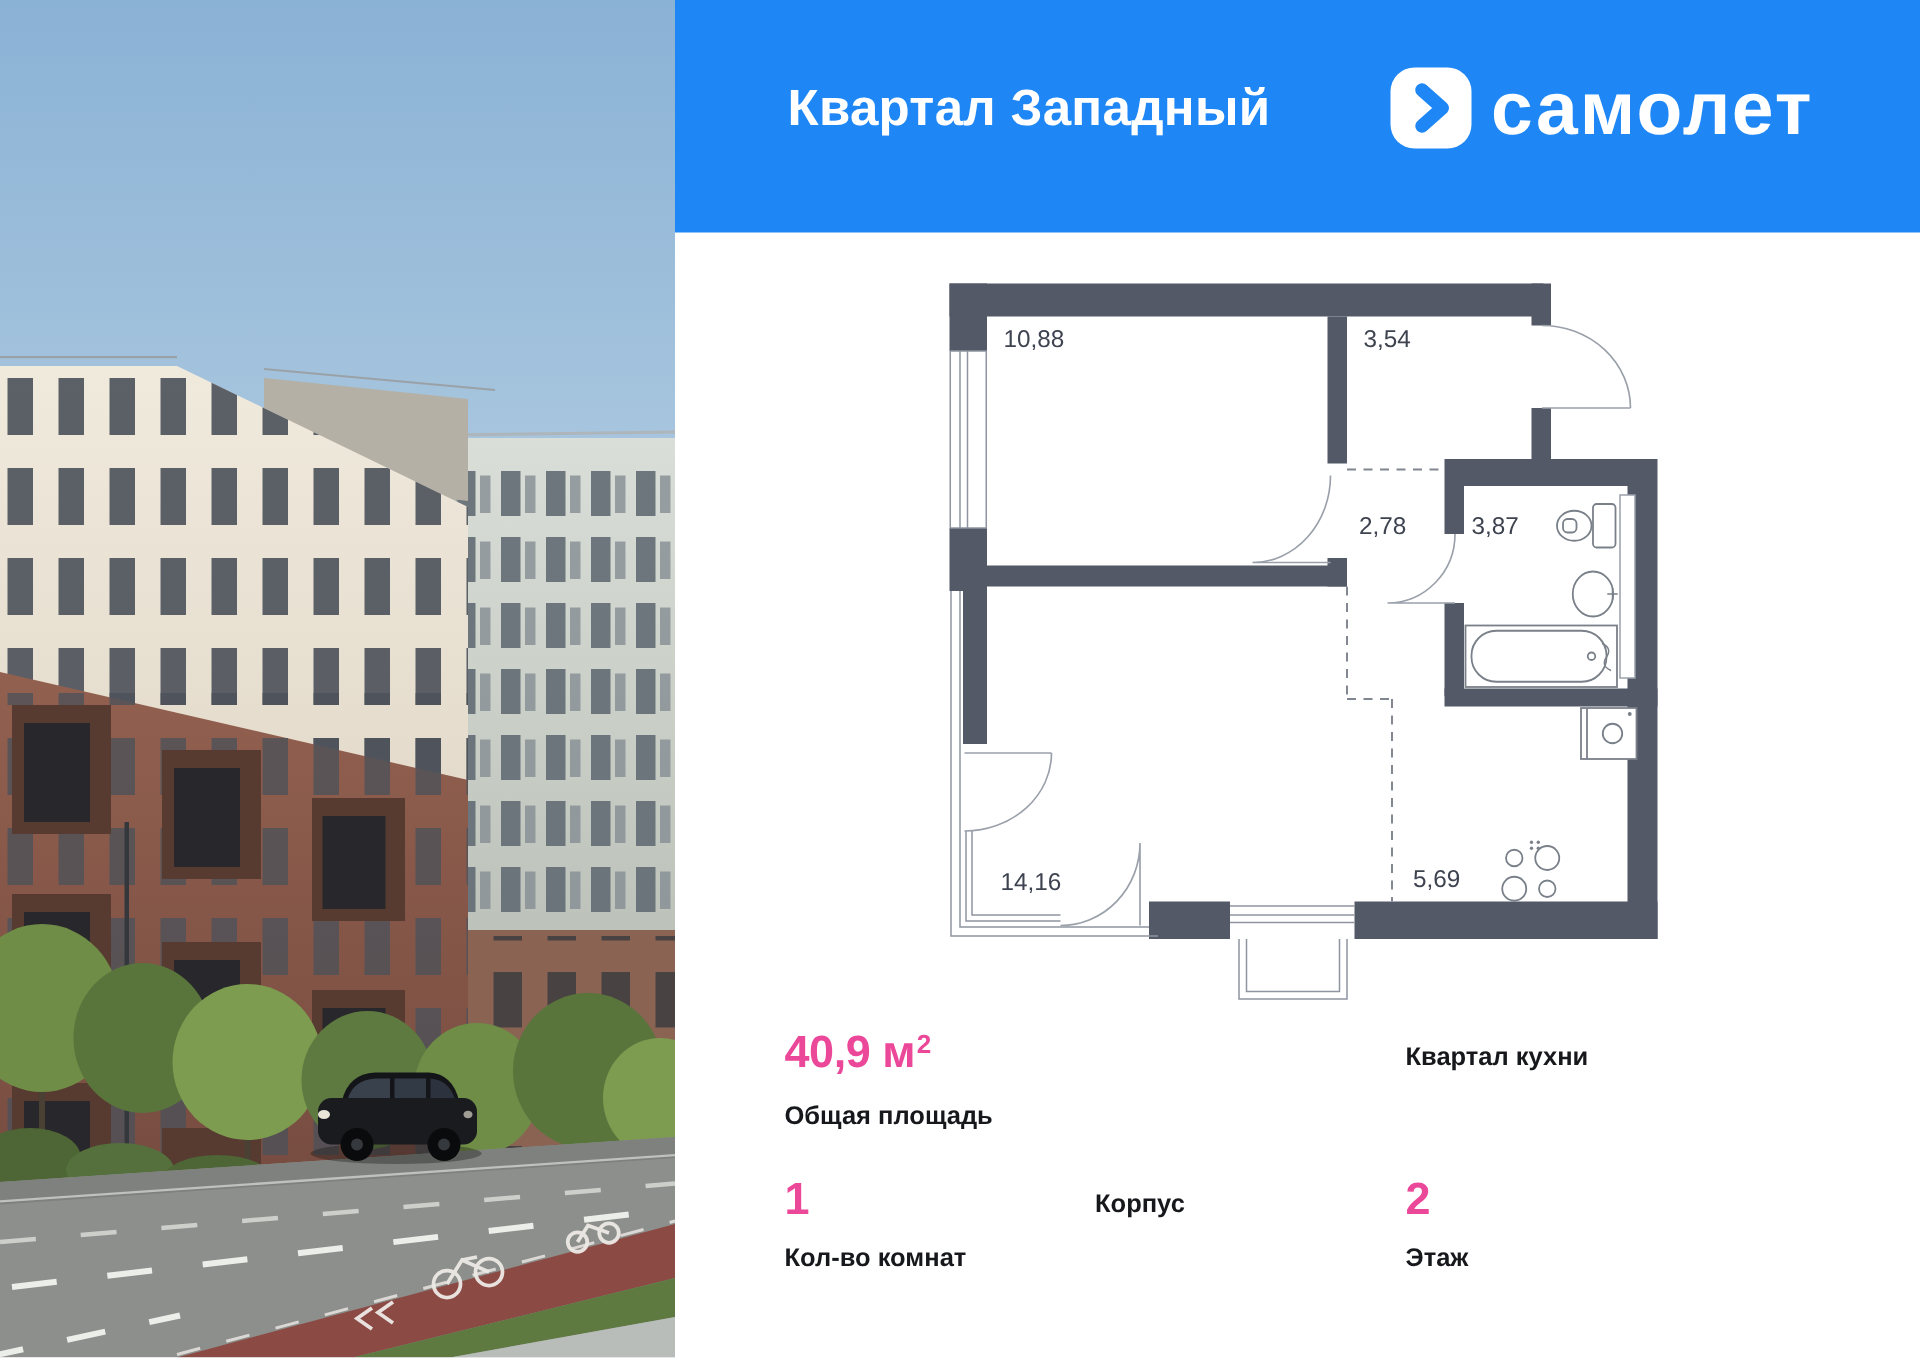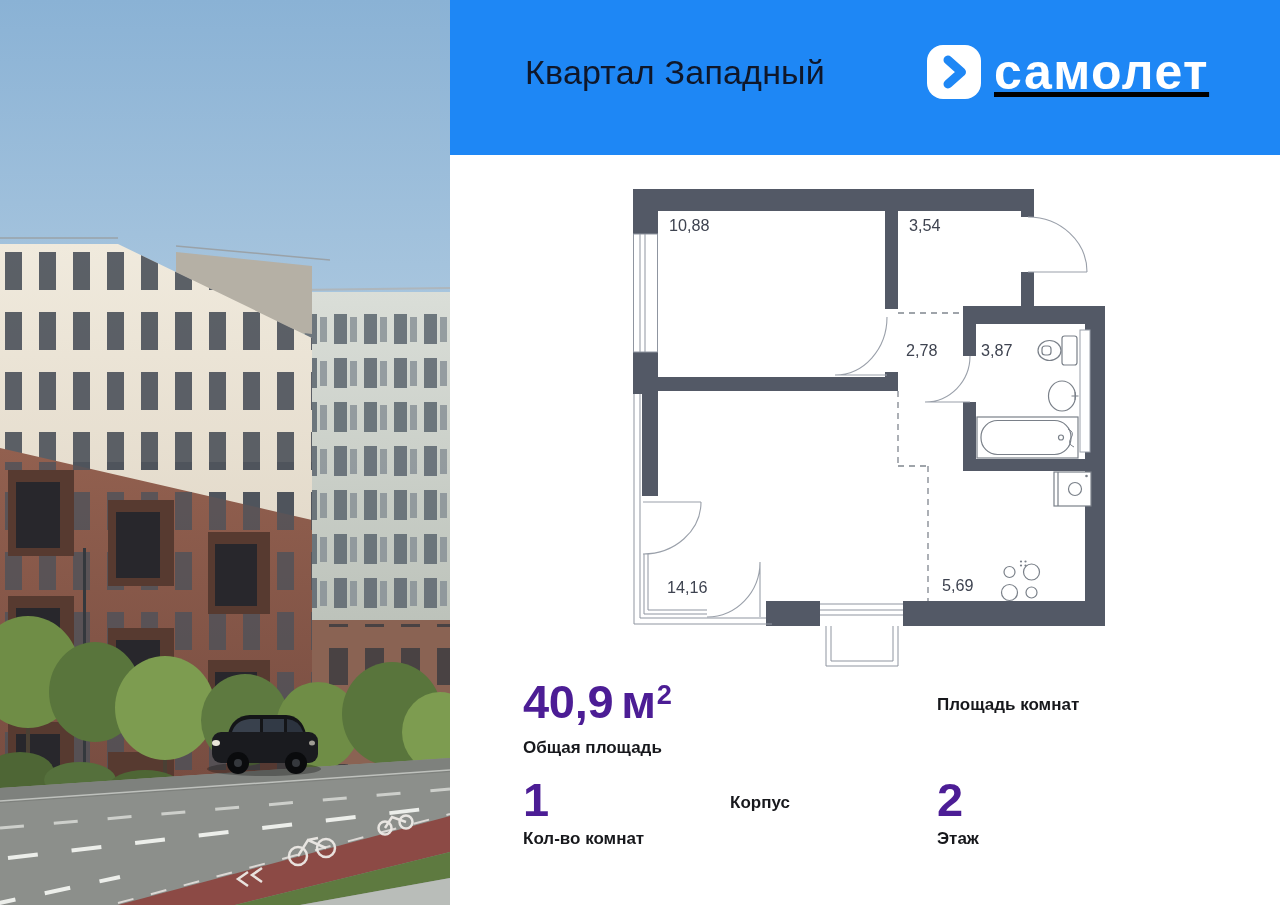--- a/index.html
+++ b/index.html
@@ -2,31 +2,31 @@
 <html><head>
 <meta charset="utf-8">
 <style>
   html,body{margin:0;padding:0;background:#ffffff;}
   .stage{position:relative;width:1280px;height:905px;overflow:hidden;background:#fff;
          font-family:"Liberation Sans",sans-serif;}
   .photo{position:absolute;left:0;top:0;width:450px;height:905px;overflow:hidden;}
   .content{position:absolute;left:450px;top:0;width:830px;height:905px;background:#fff;}
   .header{position:absolute;left:0;top:0;width:830px;height:155px;background:#1E87F5;}
   .title{position:absolute;left:75px;top:52px;font-size:34px;line-height:40px;
-         font-weight:400;color:#0f172a;letter-spacing:.2px;white-space:nowrap;}
-  .brand{position:absolute;left:477px;top:45px;display:flex;align-items:center;gap:13px;text-decoration:underline;}
+         font-weight:700;color:#ffffff;letter-spacing:.2px;white-space:nowrap;}
+  .brand{position:absolute;left:477px;top:45px;display:flex;align-items:center;gap:13px;}
   .brand-icon{width:54px;height:54px;background:#ffffff;border-radius:16px;
               display:flex;align-items:center;justify-content:center;flex:0 0 auto;}
   .brand-name{font-size:50px;font-weight:700;color:#ffffff;letter-spacing:1.5px;
               line-height:54px;white-space:nowrap;}
   .plan{position:absolute;left:175px;top:184px;width:482px;height:486px;text-align:center;}
   .stat{position:absolute;width:207px;}
   .s1{left:73px;top:684px}.s2{left:280px;top:684px}.s3{left:487px;top:684px}
   .s4{left:73px;top:782px}.s5{left:280px;top:782px}.s6{left:487px;top:782px}
-  .num{font-size:47px;line-height:36px;font-weight:700;color:#4c1d95;letter-spacing:-.3px;white-space:nowrap;}
+  .num{font-size:30px;line-height:36px;font-weight:700;color:#ec4899;letter-spacing:-.3px;white-space:nowrap;}
   .num .u{margin-left:8px;}
   .num sup{font-size:.58em;position:relative;top:-.5em;vertical-align:baseline;margin-left:1px;}
   .lbl{margin-top:11px;font-size:17px;line-height:19px;color:#17181c;font-weight:700;white-space:nowrap;}
   .plan text{font-family:"Liberation Sans",sans-serif;font-size:16.2px;fill:#3E4350;}
 </style>
 </head>
 <body>
 
 <div class="stage">
 
@@ -287,21 +287,21 @@
         <text x="42" y="409">14,16</text>
         <text x="317" y="407">5,69</text>
       </svg>
     </div>
 
     <div class="stat s1">
       <div class="num"><span>40,9</span><span class="u"><span>м</span><sup>2</sup></span></div>
       <div class="lbl">Общая площадь</div>
     </div>
     <div class="stat s3">
-      <div class="lbl">Площадь комнат</div>
+      <div class="lbl">Квартал кухни</div>
     </div>
     <div class="stat s4">
       <div class="num">1</div>
       <div class="lbl">Кол-во комнат</div>
     </div>
     <div class="stat s5">
       <div class="lbl">Корпус</div>
     </div>
     <div class="stat s6">
       <div class="num">2</div>

